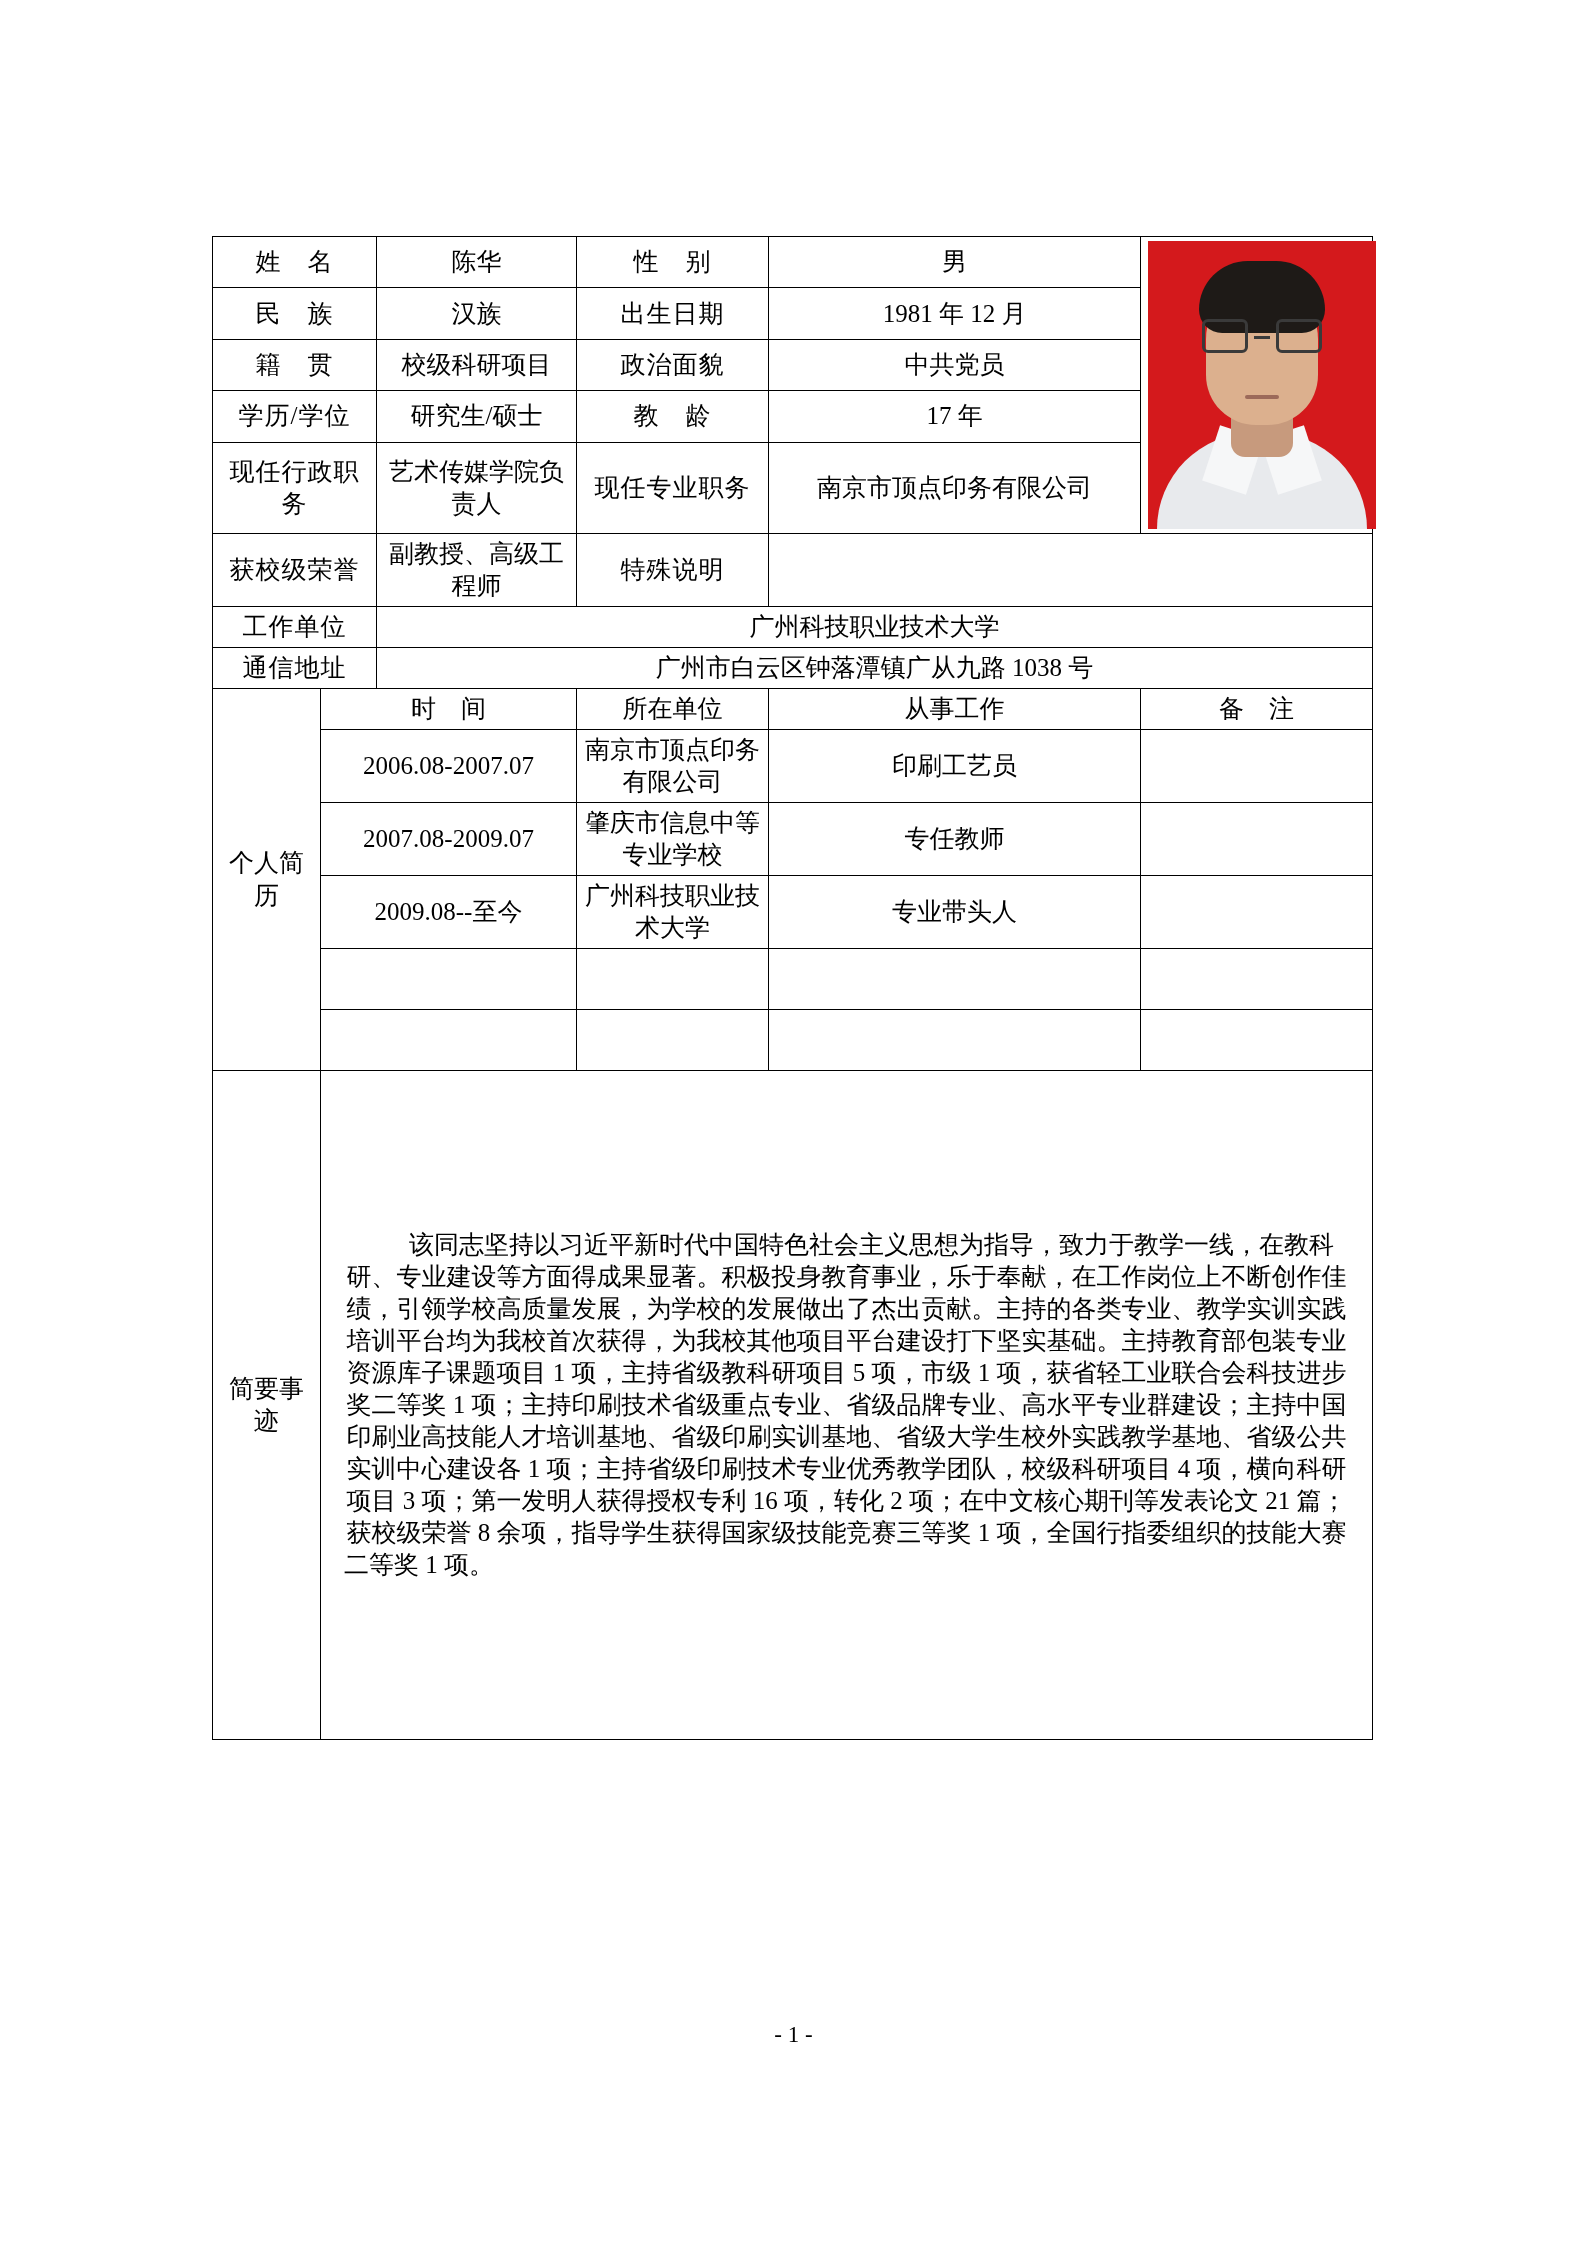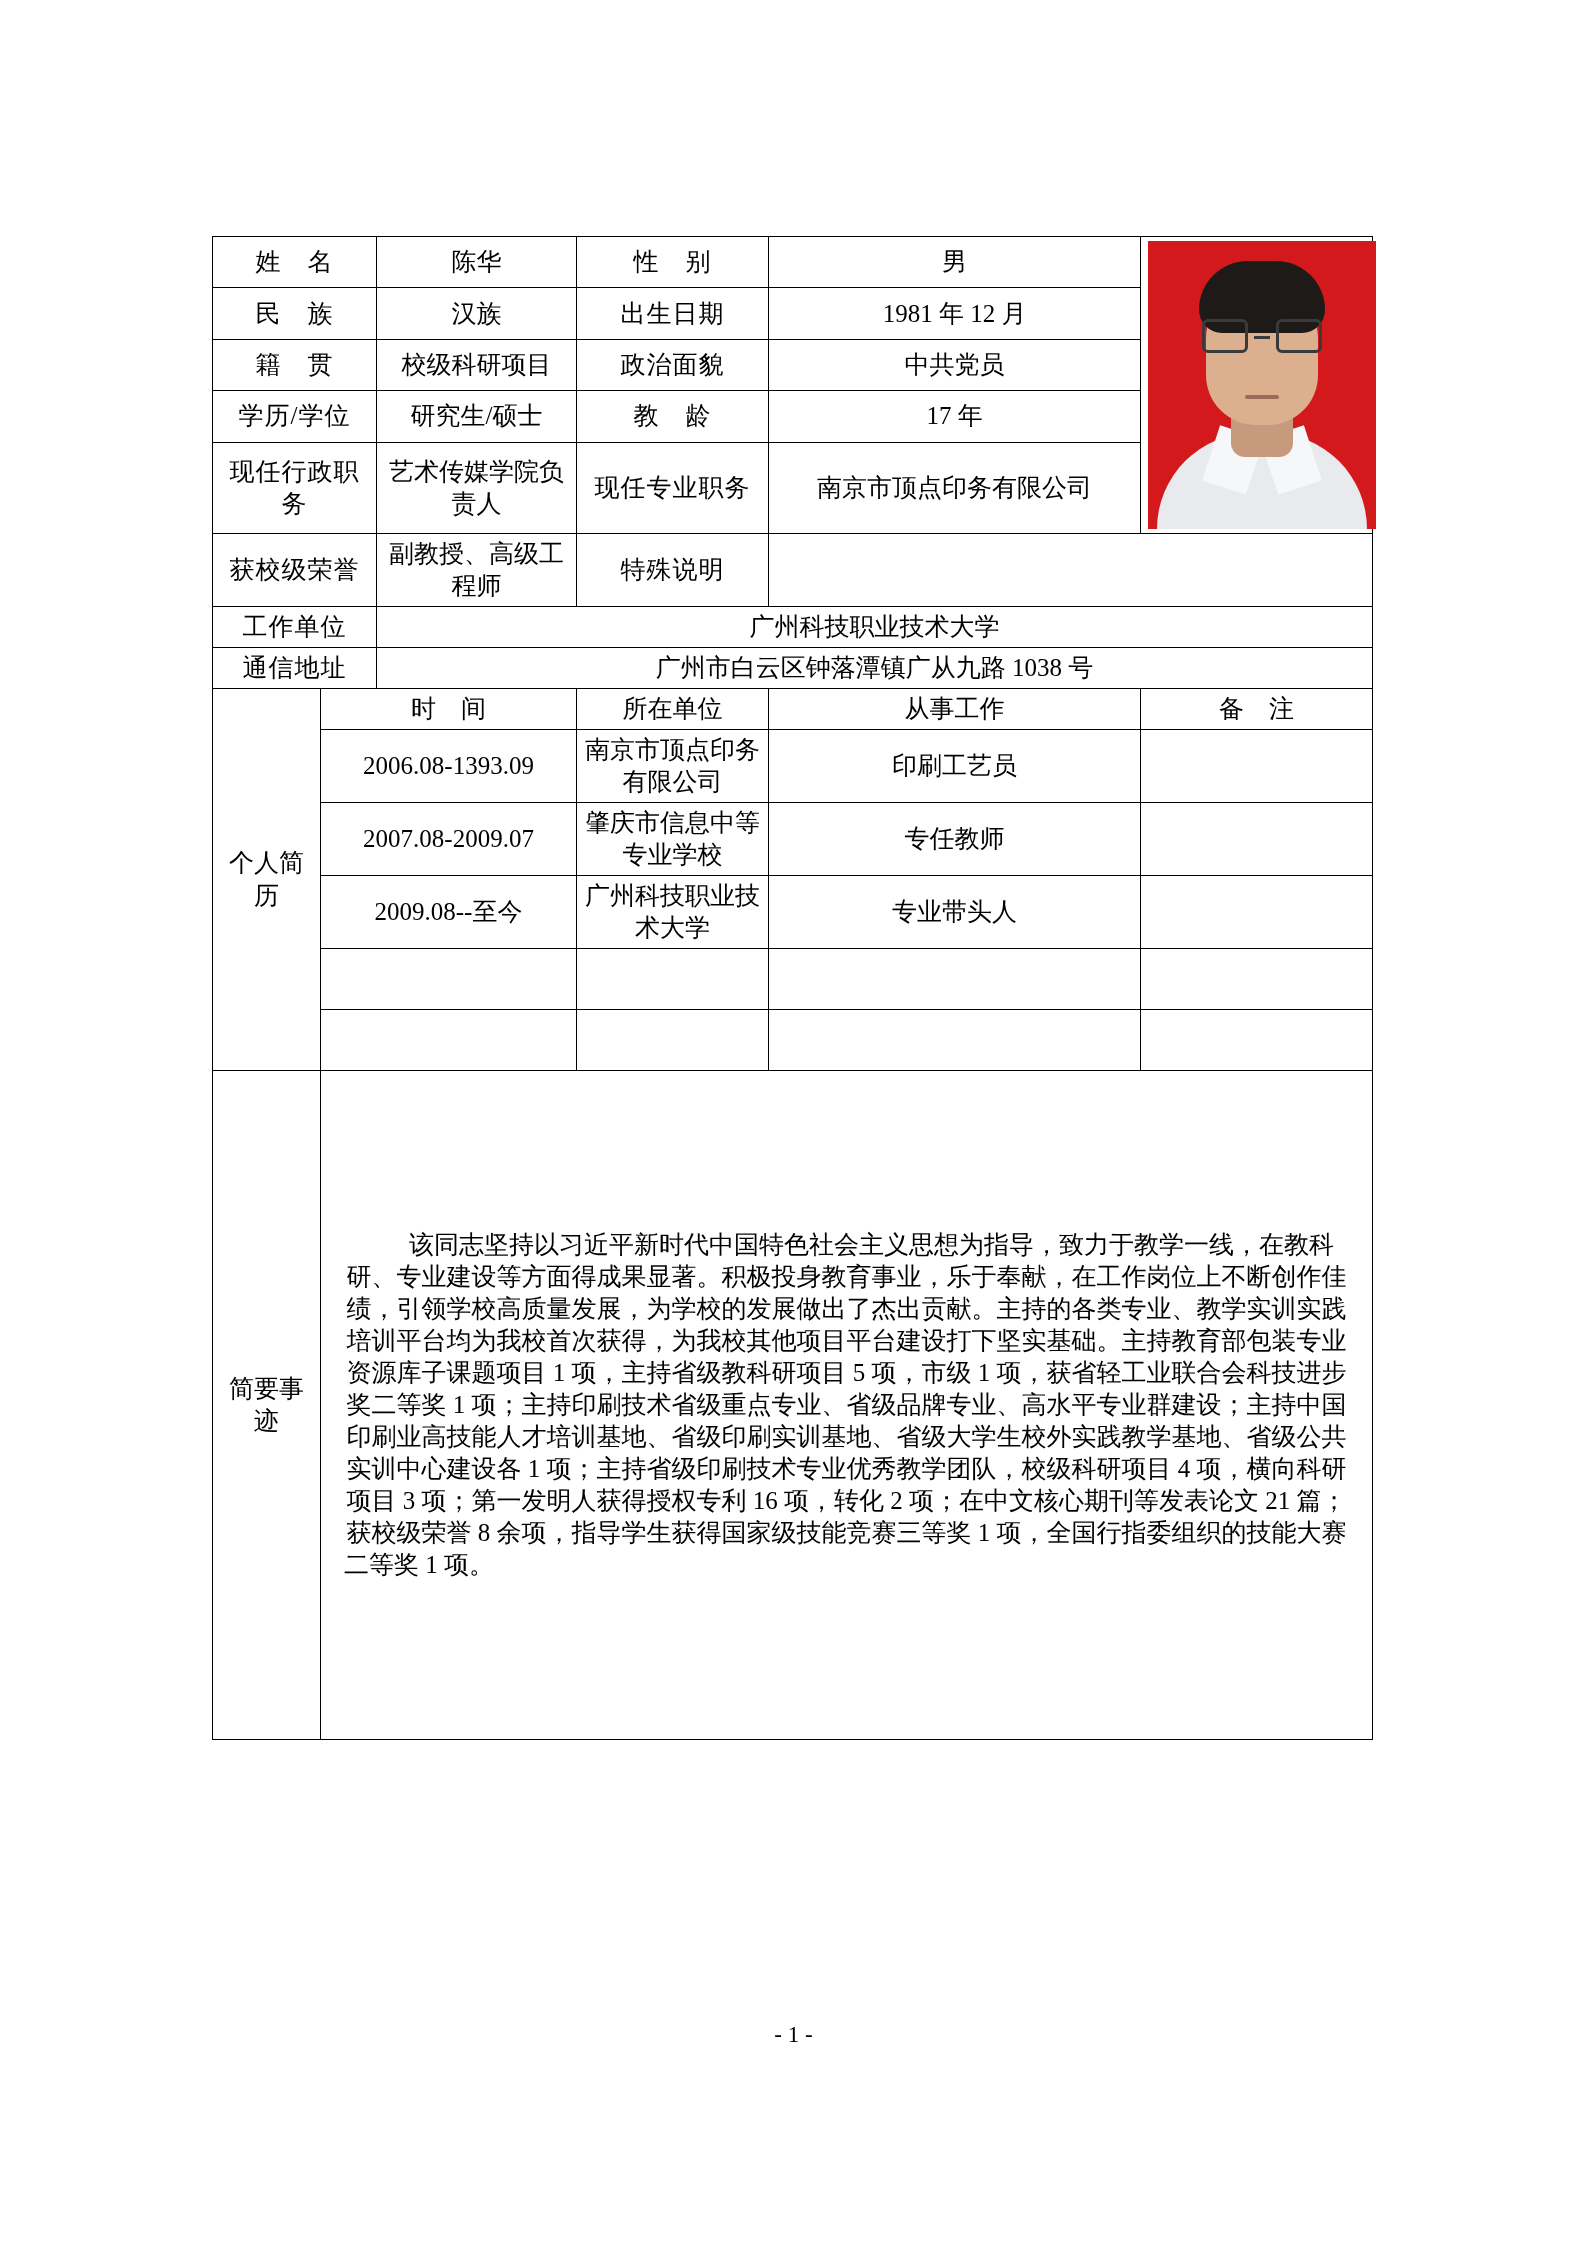--- a/index.html
+++ b/index.html
@@ -250,21 +250,21 @@
         <tr>
           <td class="vlabel" rowspan="6">
             <span class="vtext">个人简历</span>
           </td>
           <td colspan="2">时　间</td>
           <td>所在单位</td>
           <td colspan="2">从事工作</td>
           <td>备　注</td>
         </tr>
         <tr>
-          <td colspan="2">2006.08-1393.09</td>
+          <td colspan="2">2006.08-2007.07</td>
           <td>南京市顶点印务有限公司</td>
           <td colspan="2">印刷工艺员</td>
           <td></td>
         </tr>
         <tr>
           <td colspan="2">2007.08-2009.07</td>
           <td>肇庆市信息中等专业学校</td>
           <td colspan="2">专任教师</td>
           <td></td>
         </tr>

